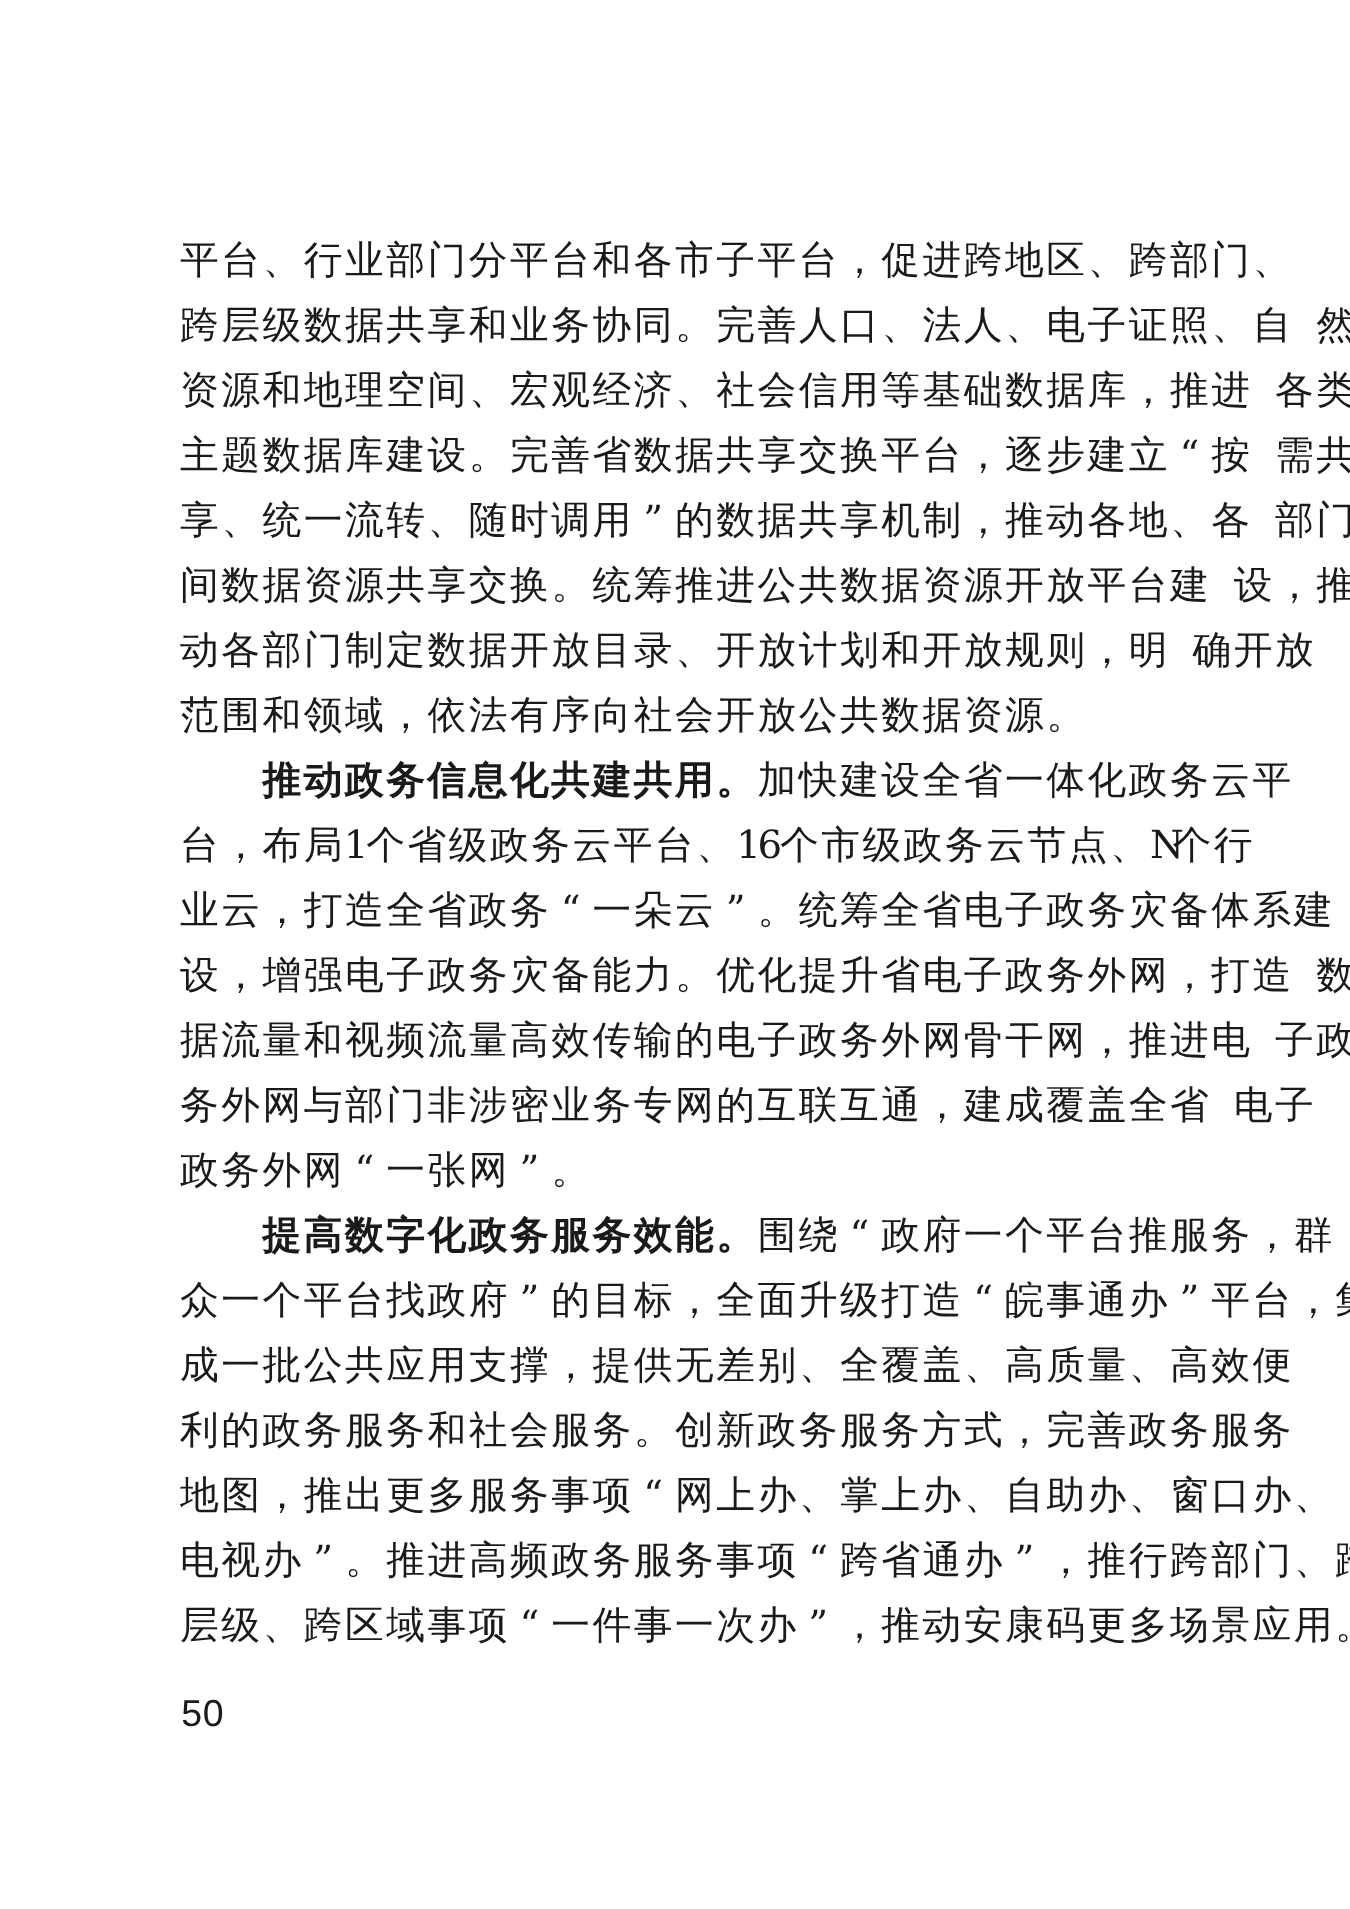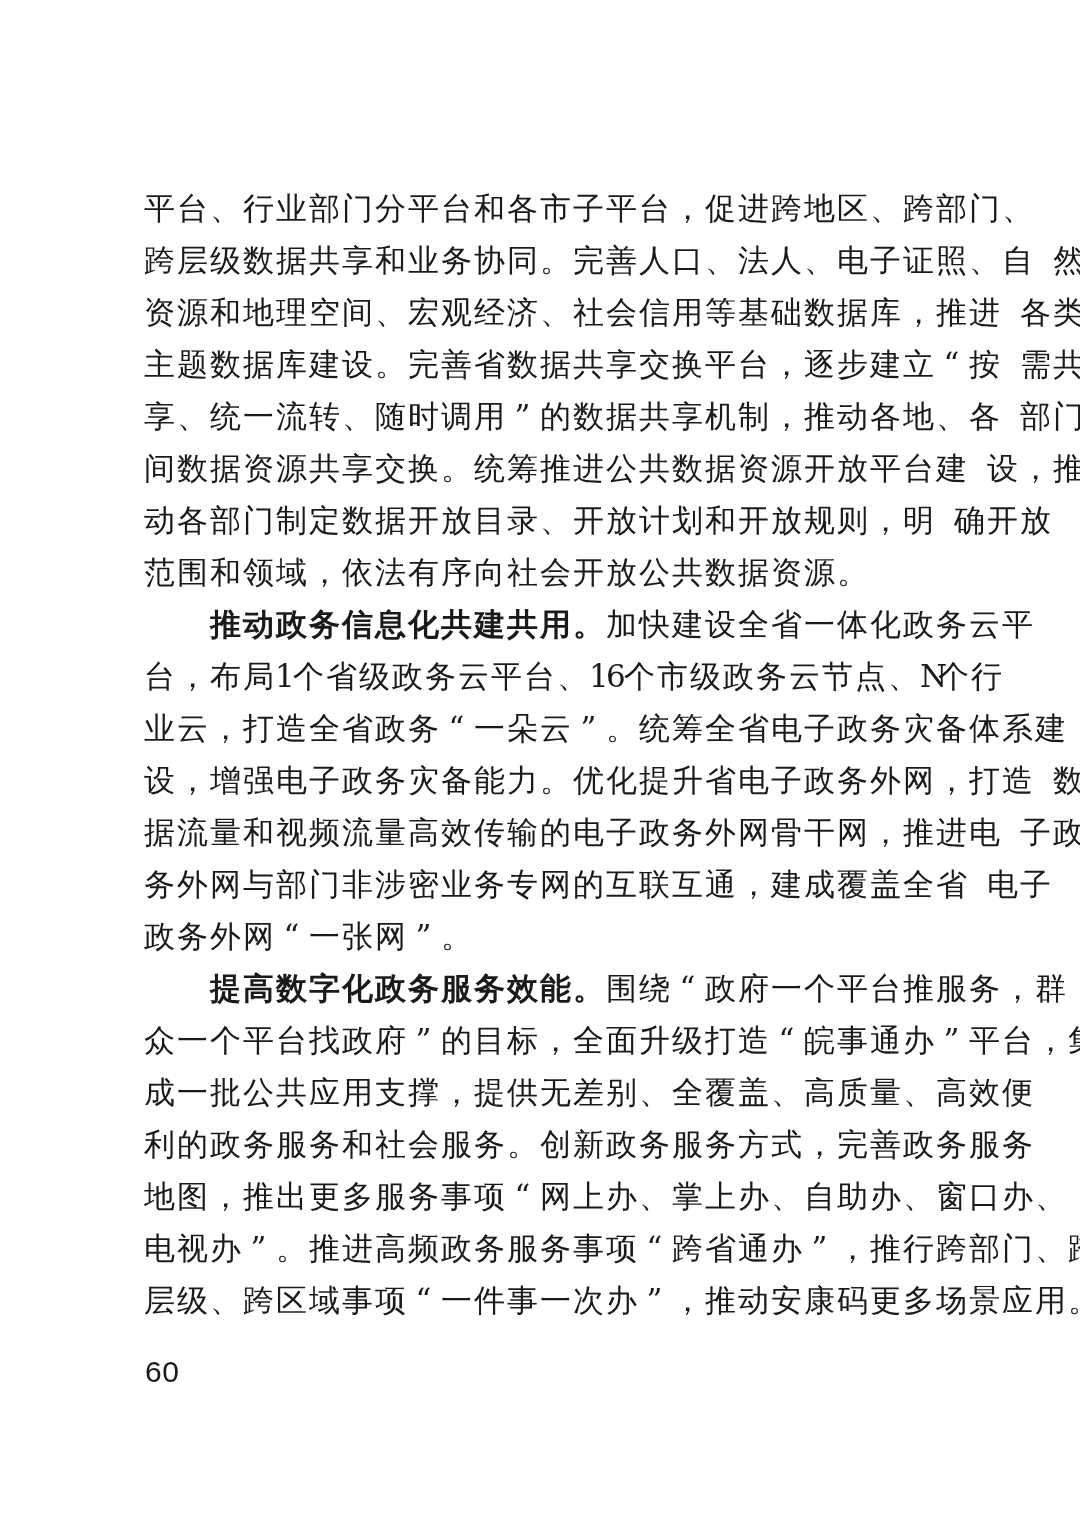--- a/index.html
+++ b/index.html
@@ -110,15 +110,15 @@
       <div class="doc-line ragged"><span class="cell cjk">政</span><span class="cell cjk">务</span><span class="cell cjk">外</span><span class="cell cjk">网</span><span class="cell cjk">“</span><span class="cell cjk">一</span><span class="cell cjk">张</span><span class="cell cjk">网</span><span class="cell cjk">”</span><span class="cell cjk">。</span></div>
       <div class="doc-line justify"><span class="cell indent"></span><span class="cell cjk bold">提</span><span class="cell cjk bold">高</span><span class="cell cjk bold">数</span><span class="cell cjk bold">字</span><span class="cell cjk bold">化</span><span class="cell cjk bold">政</span><span class="cell cjk bold">务</span><span class="cell cjk bold">服</span><span class="cell cjk bold">务</span><span class="cell cjk bold">效</span><span class="cell cjk bold">能</span><span class="cell cjk bold">。</span><span class="cell cjk">围</span><span class="cell cjk">绕</span><span class="cell cjk">“</span><span class="cell cjk">政</span><span class="cell cjk">府</span><span class="cell cjk">一</span><span class="cell cjk">个</span><span class="cell cjk">平</span><span class="cell cjk">台</span><span class="cell cjk">推</span><span class="cell cjk">服</span><span class="cell cjk">务</span><span class="cell cjk">，</span><span class="cell cjk">群</span></div>
       <div class="doc-line justify"><span class="cell cjk">众</span><span class="cell cjk">一</span><span class="cell cjk">个</span><span class="cell cjk">平</span><span class="cell cjk">台</span><span class="cell cjk">找</span><span class="cell cjk">政</span><span class="cell cjk">府</span><span class="cell cjk">”</span><span class="cell cjk">的</span><span class="cell cjk">目</span><span class="cell cjk">标</span><span class="cell cjk">，</span><span class="cell cjk">全</span><span class="cell cjk">面</span><span class="cell cjk">升</span><span class="cell cjk">级</span><span class="cell cjk">打</span><span class="cell cjk">造</span><span class="cell cjk">“</span><span class="cell cjk">皖</span><span class="cell cjk">事</span><span class="cell cjk">通</span><span class="cell cjk">办</span><span class="cell cjk">”</span><span class="cell cjk">平</span><span class="cell cjk">台</span><span class="cell cjk">，</span><span class="cell cjk">集</span></div>
       <div class="doc-line justify"><span class="cell cjk">成</span><span class="cell cjk">一</span><span class="cell cjk">批</span><span class="cell cjk">公</span><span class="cell cjk">共</span><span class="cell cjk">应</span><span class="cell cjk">用</span><span class="cell cjk">支</span><span class="cell cjk">撑</span><span class="cell cjk">，</span><span class="cell cjk">提</span><span class="cell cjk">供</span><span class="cell cjk">无</span><span class="cell cjk">差</span><span class="cell cjk">别</span><span class="cell cjk">、</span><span class="cell cjk">全</span><span class="cell cjk">覆</span><span class="cell cjk">盖</span><span class="cell cjk">、</span><span class="cell cjk">高</span><span class="cell cjk">质</span><span class="cell cjk">量</span><span class="cell cjk">、</span><span class="cell cjk">高</span><span class="cell cjk">效</span><span class="cell cjk">便</span></div>
       <div class="doc-line justify"><span class="cell cjk">利</span><span class="cell cjk">的</span><span class="cell cjk">政</span><span class="cell cjk">务</span><span class="cell cjk">服</span><span class="cell cjk">务</span><span class="cell cjk">和</span><span class="cell cjk">社</span><span class="cell cjk">会</span><span class="cell cjk">服</span><span class="cell cjk">务</span><span class="cell cjk">。</span><span class="cell cjk">创</span><span class="cell cjk">新</span><span class="cell cjk">政</span><span class="cell cjk">务</span><span class="cell cjk">服</span><span class="cell cjk">务</span><span class="cell cjk">方</span><span class="cell cjk">式</span><span class="cell cjk">，</span><span class="cell cjk">完</span><span class="cell cjk">善</span><span class="cell cjk">政</span><span class="cell cjk">务</span><span class="cell cjk">服</span><span class="cell cjk">务</span></div>
       <div class="doc-line justify"><span class="cell cjk">地</span><span class="cell cjk">图</span><span class="cell cjk">，</span><span class="cell cjk">推</span><span class="cell cjk">出</span><span class="cell cjk">更</span><span class="cell cjk">多</span><span class="cell cjk">服</span><span class="cell cjk">务</span><span class="cell cjk">事</span><span class="cell cjk">项</span><span class="cell cjk">“</span><span class="cell cjk">网</span><span class="cell cjk">上</span><span class="cell cjk">办</span><span class="cell cjk">、</span><span class="cell cjk">掌</span><span class="cell cjk">上</span><span class="cell cjk">办</span><span class="cell cjk">、</span><span class="cell cjk">自</span><span class="cell cjk">助</span><span class="cell cjk">办</span><span class="cell cjk">、</span><span class="cell cjk">窗</span><span class="cell cjk">口</span><span class="cell cjk">办</span><span class="cell cjk">、</span></div>
       <div class="doc-line justify"><span class="cell cjk">电</span><span class="cell cjk">视</span><span class="cell cjk">办</span><span class="cell cjk">”</span><span class="cell cjk">。</span><span class="cell cjk">推</span><span class="cell cjk">进</span><span class="cell cjk">高</span><span class="cell cjk">频</span><span class="cell cjk">政</span><span class="cell cjk">务</span><span class="cell cjk">服</span><span class="cell cjk">务</span><span class="cell cjk">事</span><span class="cell cjk">项</span><span class="cell cjk">“</span><span class="cell cjk">跨</span><span class="cell cjk">省</span><span class="cell cjk">通</span><span class="cell cjk">办</span><span class="cell cjk">”</span><span class="cell cjk">，</span><span class="cell cjk">推</span><span class="cell cjk">行</span><span class="cell cjk">跨</span><span class="cell cjk">部</span><span class="cell cjk">门</span><span class="cell cjk">、</span><span class="cell cjk">跨</span></div>
       <div class="doc-line ragged"><span class="cell cjk">层</span><span class="cell cjk">级</span><span class="cell cjk">、</span><span class="cell cjk">跨</span><span class="cell cjk">区</span><span class="cell cjk">域</span><span class="cell cjk">事</span><span class="cell cjk">项</span><span class="cell cjk">“</span><span class="cell cjk">一</span><span class="cell cjk">件</span><span class="cell cjk">事</span><span class="cell cjk">一</span><span class="cell cjk">次</span><span class="cell cjk">办</span><span class="cell cjk">”</span><span class="cell cjk">，</span><span class="cell cjk">推</span><span class="cell cjk">动</span><span class="cell cjk">安</span><span class="cell cjk">康</span><span class="cell cjk">码</span><span class="cell cjk">更</span><span class="cell cjk">多</span><span class="cell cjk">场</span><span class="cell cjk">景</span><span class="cell cjk">应</span><span class="cell cjk">用</span><span class="cell cjk">。</span></div>
     </div>
 
-  <div class="page-number">60</div>
+  <div class="page-number">50</div>
 
 </div>
 
 </body></html>

